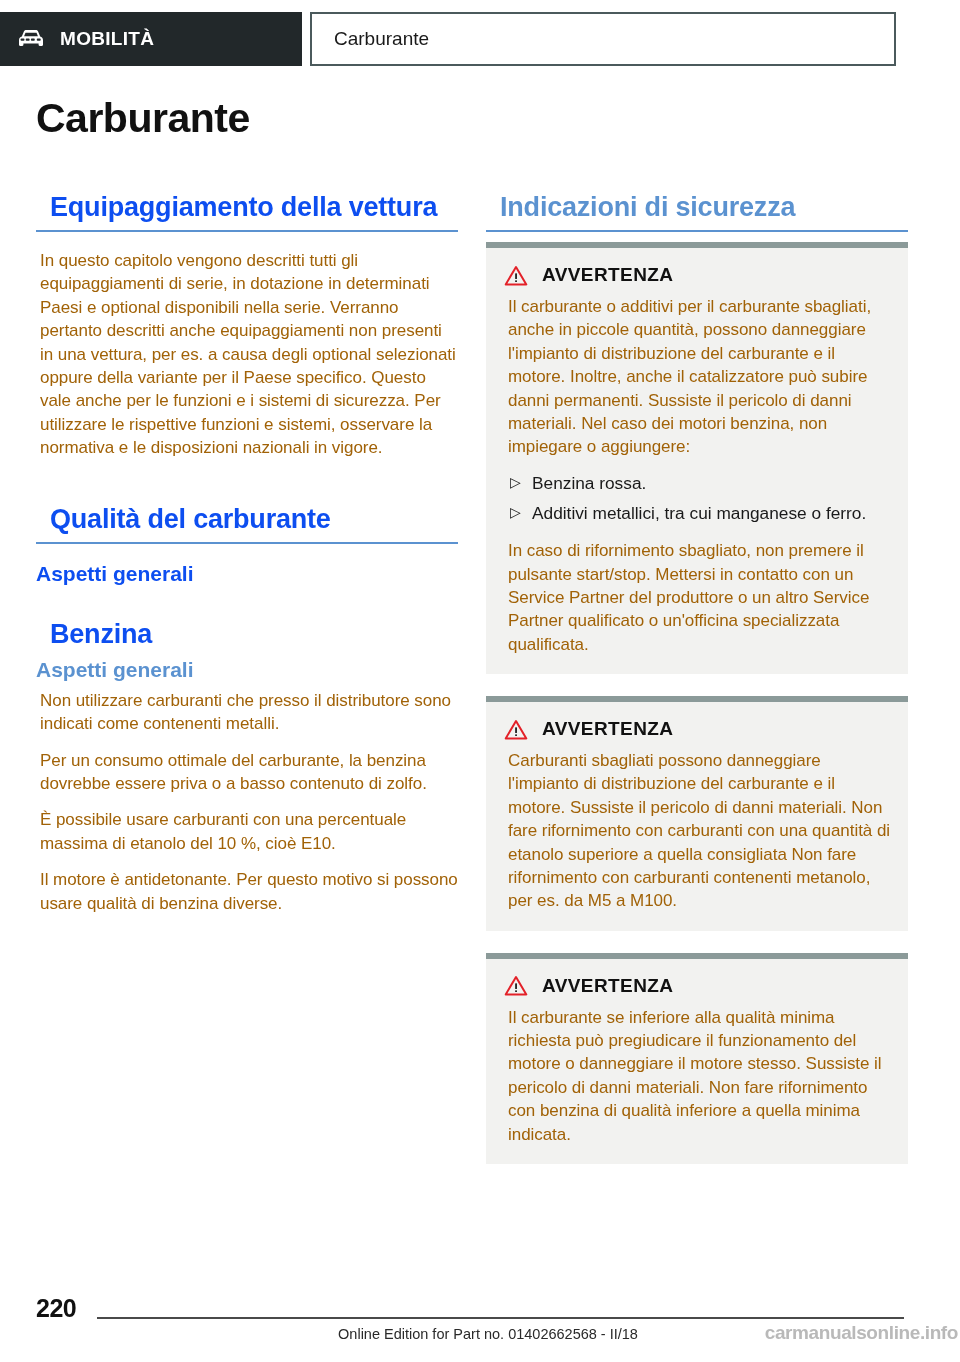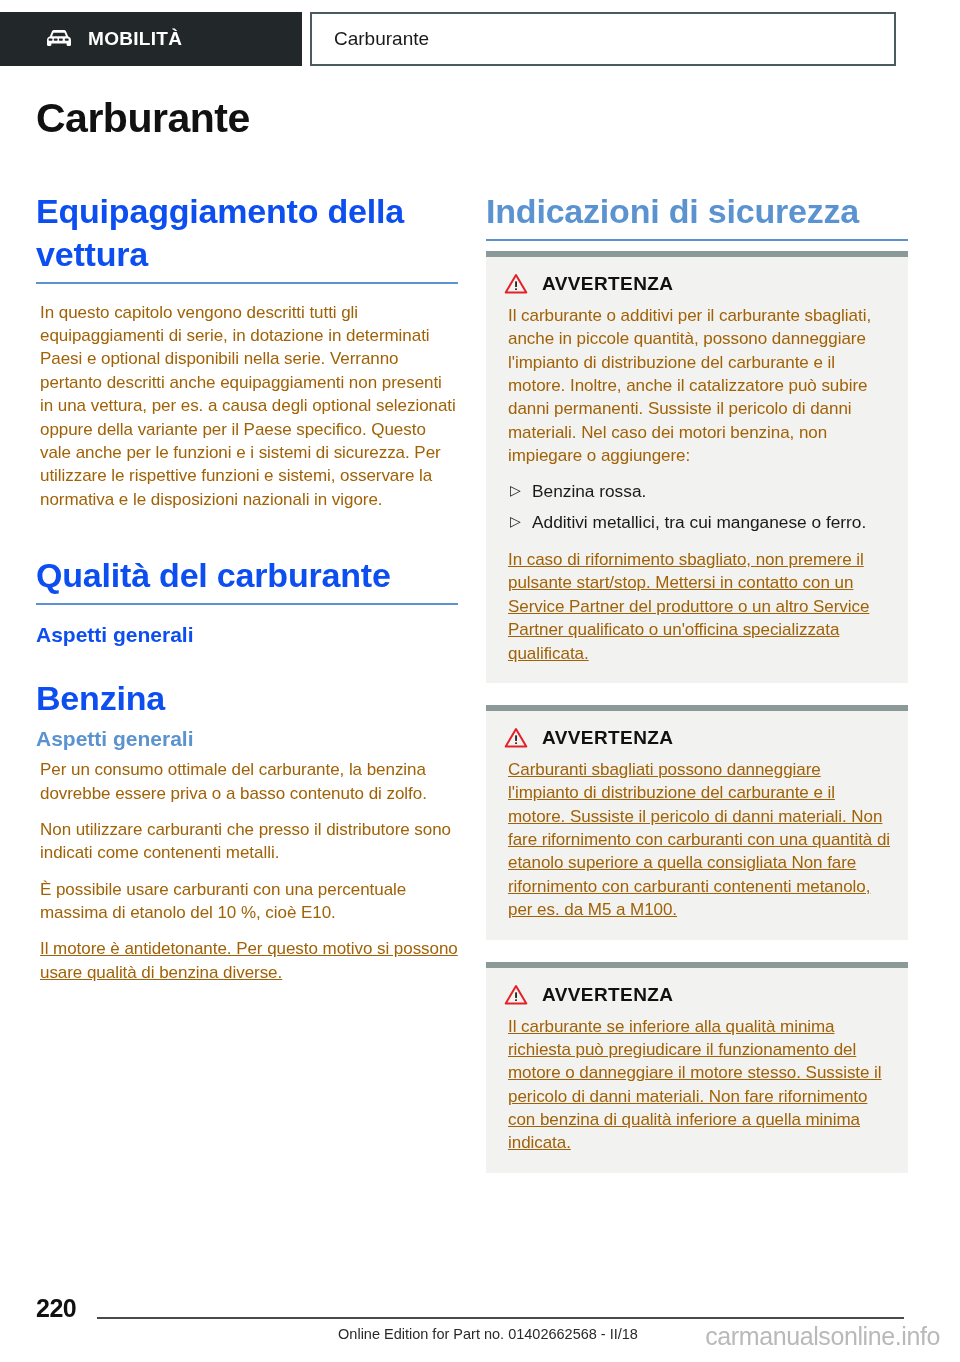--- a/index.html
+++ b/index.html
@@ -26,21 +26,21 @@
   }
   .header-chapter {
     position: absolute;
     left: 0;
     top: 0;
     width: 302px;
     height: 54px;
     background: #22282a;
     display: flex;
     align-items: center;
-    padding-left: 44px;
+    padding-left: 16px;
     box-sizing: border-box;
   }
   .car-icon {
     width: 30px;
     height: 22px;
     flex: 0 0 auto;
     margin-right: 14px;
     display: block;
   }
   .header-chapter-label {
@@ -84,24 +84,24 @@
   .col {
     position: absolute;
     top: 190px;
     width: 422px;
   }
   .col-left  { left: 36px; }
   .col-right { left: 486px; }
 
   
   h1.h-sec {
-    font-size: 34px;
+    font-size: 27px;
     font-weight: bold;
     color: #0d4ef0;
-    margin: 0 0 6px 0;
+    margin: 0 0 6px 14px;
     line-height: 1.26;
     letter-spacing: -0.2px;
   }
   .rule-blue {
     border: 0;
     border-top: 2px solid #5b92d0;
     margin: 0 0 17px 0;
     height: 0;
   }
   h2.h-sub {
@@ -121,21 +121,21 @@
   .spacer-sub { height: 23px; }
 
   
   p.body {
     font-size: 17px;
     line-height: 1.375;
     margin: 0 0 13px 4px;
     color: #a16207;
     letter-spacing: -0.05px;
   }
-  p.body:last-child { margin-bottom: 0; text-decoration: underline; }
+  p.body:last-child { margin-bottom: 0; }
 
   
   .warn-rule {
     height: 6px;
     background: #8b9a99;
     margin: 0;
   }
   .warn-box {
     background: #f2f2f0;
     padding: 16px 14px 18px 18px;
@@ -213,25 +213,26 @@
     position: absolute;
     left: 8px;
     top: 42px;
     width: 960px;
     text-align: center;
     font-size: 14.5px;
     color: #2a2a2a;
   }
   .watermark {
     position: absolute;
-    right: 20px;
+    right: 2px;
     top: 38px;
-    font-size: 25px;
+    font-size: 19px;
     color: #b9b9b9;
     letter-spacing: -0.4px;
+    font-weight: bold;
   }
 </style>
 </head>
 <body>
 
 <div class="header">
   <div class="header-chapter">
     <svg class="car-icon" viewBox="0 0 32 22">
       <path fill="#ffffff" d="M6.2 8.4 L8.2 3.4 C8.7 2.1 9.6 1.5 11 1.5 L21 1.5 C22.4 1.5 23.3 2.1 23.8 3.4 L25.8 8.4 C27.6 8.9 28.8 10.3 28.8 12.2 L28.8 17.2 C28.8 17.9 28.3 18.4 27.6 18.4 L25.3 18.4 C24.6 18.4 24.1 17.9 24.1 17.2 L24.1 15.9 L7.9 15.9 L7.9 17.2 C7.9 17.9 7.4 18.4 6.7 18.4 L4.4 18.4 C3.7 18.4 3.2 17.9 3.2 17.2 L3.2 12.2 C3.2 10.3 4.4 8.9 6.2 8.4 Z"></path>
       <path fill="#22282a" d="M10.1 4.3 L21.9 4.3 L23.4 8.1 L8.6 8.1 Z"></path>
@@ -258,22 +259,22 @@
   <div class="spacer-sec"></div>
 
   <h1 class="h-sec">Qualità del carburante</h1>
   <hr class="rule-blue">
   <h2 class="h-sub">Aspetti generali</h2>
 
   <div class="spacer-sub"></div>
 
   <h1 class="h-sec">Benzina</h1>
   <h2 class="h-sub muted">Aspetti generali</h2>
+  <p class="body">Non utilizzare carburanti che presso il distributore sono indicati come contenenti metalli.</p>
   <p class="body">Per un consumo ottimale del carburante, la benzina dovrebbe essere priva o a basso contenuto di zolfo.</p>
-  <p class="body">Non utilizzare carburanti che presso il distributore sono indicati come contenenti metalli.</p>
   <p class="body">È possibile usare carburanti con una percentuale massima di etanolo del 10 %, cioè E10.</p>
   <p class="body">Il motore è antidetonante. Per questo motivo si possono usare qualità di benzina diverse.</p>
 
 </div>
 
 <div class="col col-right">
 
   <h1 class="h-sec muted">Indicazioni di sicurezza</h1>
   <hr class="rule-blue" style="border-top-color:#5b92d0; margin-bottom:10px;">
 

